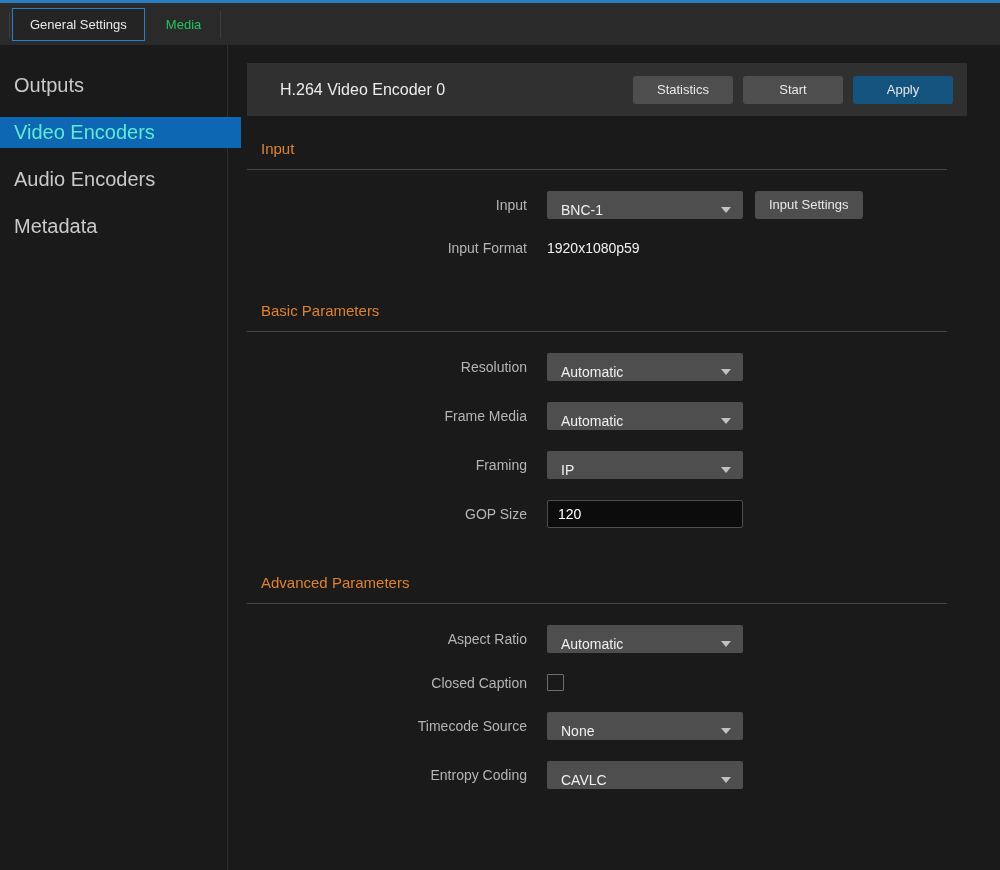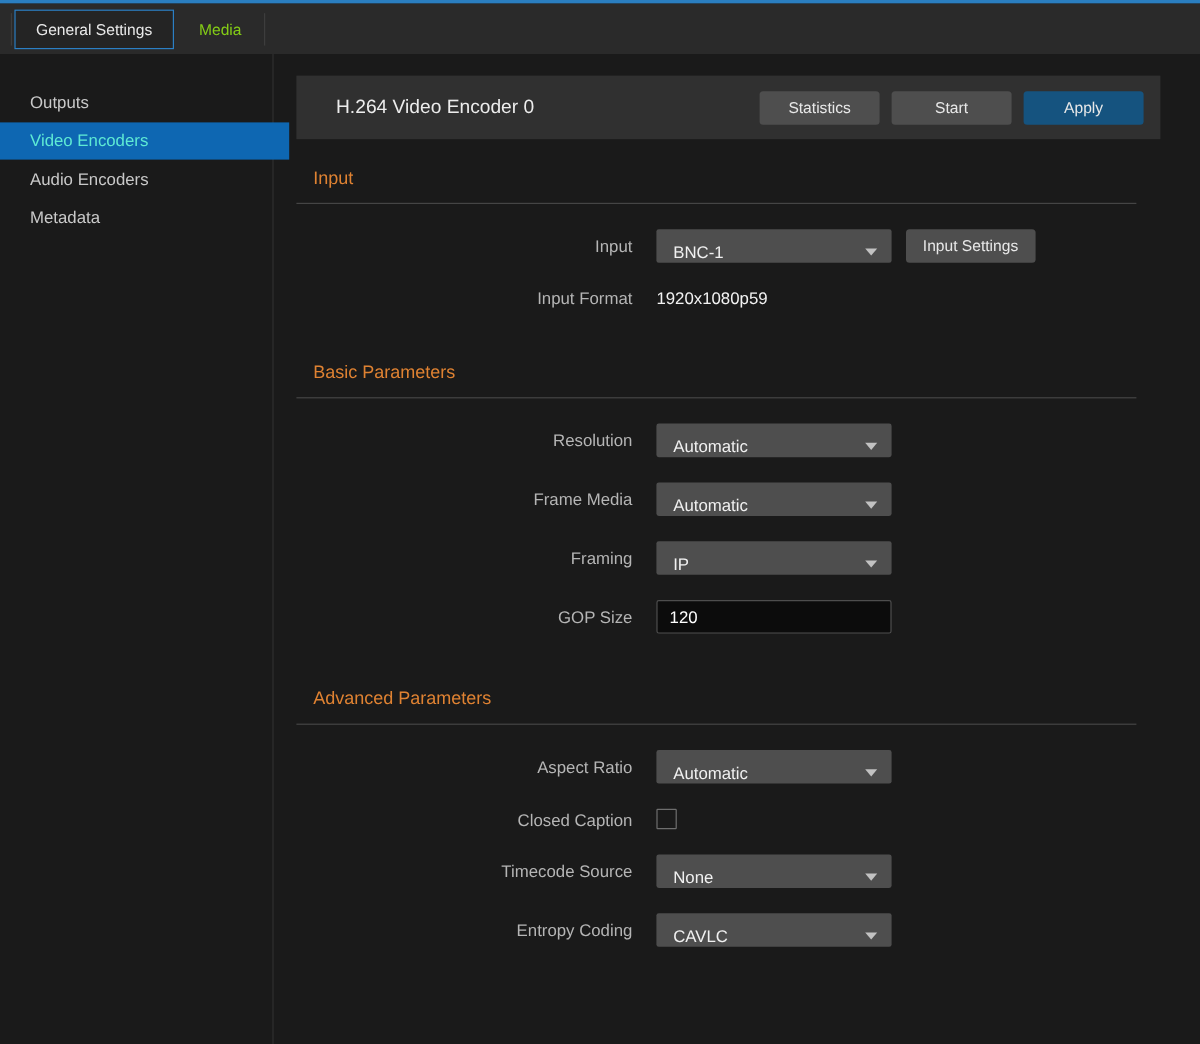--- a/index.html
+++ b/index.html
@@ -3,28 +3,28 @@
 <meta charset="utf-8">
 <style>
   * { margin:0; padding:0; box-sizing:border-box; }
   html,body { width:1000px; height:870px; overflow:hidden; }
   body { background:#1a1a1a; font-family:"Liberation Sans", sans-serif; }
 
   .top-line { height:3px; background:#2a7ec0; }
 
   .tabbar { height:42px; background:#2a2a2a; display:flex; align-items:center; padding-left:9px; }
   .tab-sep { width:1px; height:27px; background:#3d3d3d; }
-  .tab { font-size:13px; color:#84cc16; padding:8px 17px; margin:0 2px; cursor:pointer; }
+  .tab { font-size:13px; color:#22c55e; padding:8px 17px; margin:0 2px; cursor:pointer; }
   .tab.active { border:1px solid #2b7fc4; background:#242424; color:#e9e9e9; }
 
   .layout { display:flex; height:825px; }
 
   .sidebar { width:228px; border-right:1px solid #2f2f2f; padding-top:25px; flex:none; }
-  .side-item { height:31px; line-height:31px; padding-left:25px; font-size:14px;
-               color:#c9c9c9; margin-bottom:1px; cursor:pointer; }
+  .side-item { height:31px; line-height:31px; padding-left:14px; font-size:20px;
+               color:#c9c9c9; margin-bottom:16px; cursor:pointer; }
   .side-item.selected { background:#0e67b2; color:#5eead4; width:241px; }
 
   .main { flex:1; padding:18px 0 0 19px; }
 
   .panel-header { width:720px; height:53px; background:#303030; display:flex;
                   align-items:center; padding:0 14px 0 33px; }
   .panel-title { font-size:16px; color:#ececec; flex:1; }
   .btn { height:28px; min-width:100px; padding:0 14px; background:#4e4e4e; color:#e8e8e8;
          font-size:13px; border:none; border-radius:3px; margin-left:10px;
          line-height:28px; text-align:center; cursor:pointer; font-family:inherit; }

